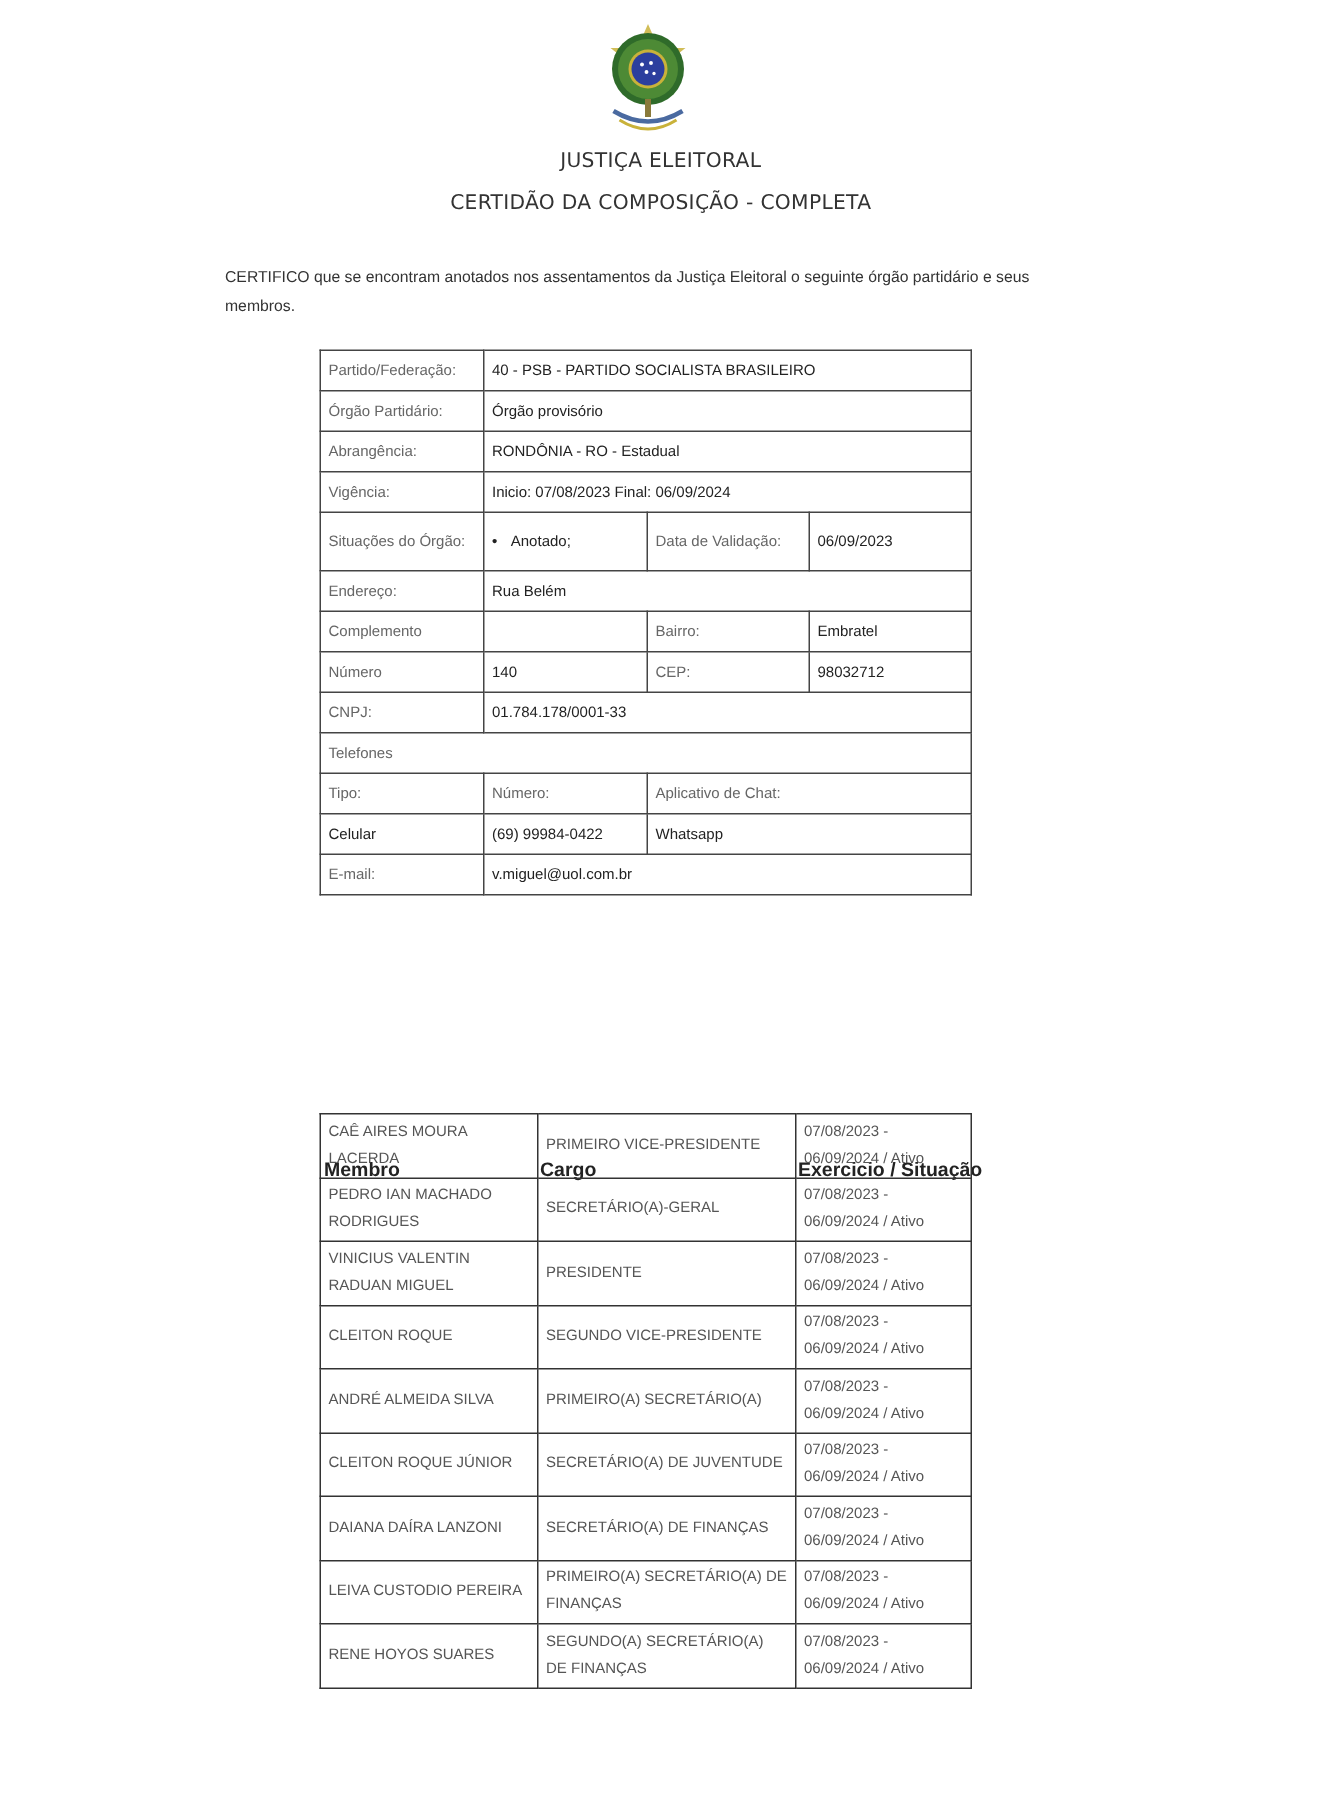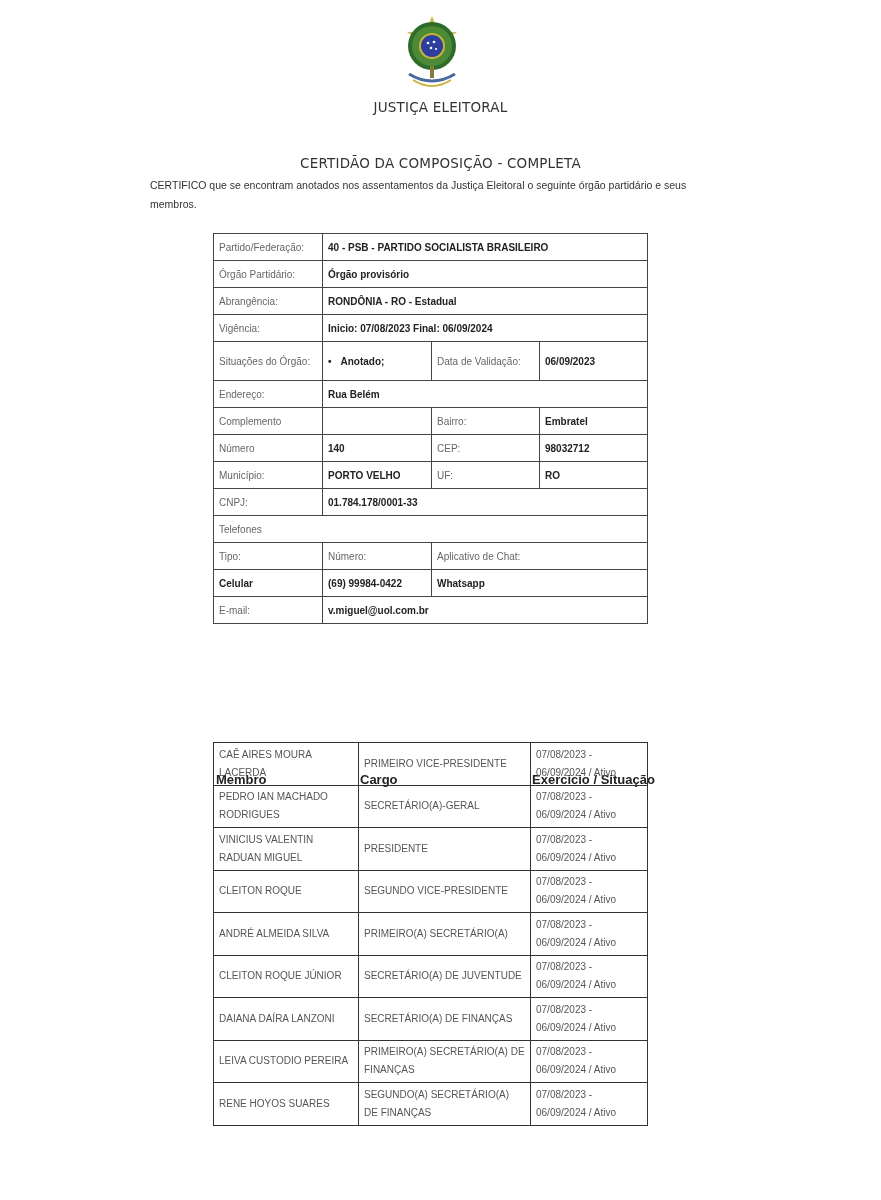--- a/index.html
+++ b/index.html
@@ -2,29 +2,29 @@
 <html><head>
 <meta charset="utf-8">
 <style>
   html, body { margin:0; padding:0; background:#ffffff; }
   body { width:881px; height:1200px; position:relative; overflow:hidden;
          font-family:"Liberation Sans", sans-serif; color:#222; }
   .emblem { position:absolute; left:397px; top:14px; width:70px; height:76px; }
   .title1, .title2 { position:absolute; left:0; width:881px; text-align:center;
          font-family:"DejaVu Sans", sans-serif; color:#333; }
   .title1 { top:99px; font-size:13.5px; letter-spacing:0.2px; }
-  .title2 { top:127px; font-size:13.5px; letter-spacing:0.2px;margin-top:28px; }
+  .title2 { top:127px; font-size:13.5px; letter-spacing:0.2px; }
   .intro { position:absolute; left:150px; top:176px; width:580px; font-size:10.5px;
            line-height:19px; color:#333; }
 
   table { border-collapse:collapse; position:absolute; }
   .info { left:213px; top:233px; width:434px; table-layout:fixed; }
   .info td { border:1.5px solid #444; font-size:10px; padding:0 5px; height:26px;
              vertical-align:middle; color:#555; }
-  .info td.val { font-weight:bold; color:#222; }
+  .info td.val { font-weight:normal; color:#222; }
   .info td.lbl { color:#666; }
   .info tr.tall td { height:38px; line-height:15px; }
   .bullet::before { content:"\2022"; margin-right:9px; font-weight:bold; }
 
   .mhead { position:absolute; top:772px; font-size:13px; font-weight:bold; color:#222;text-align:center; }
   .members { left:213px; top:742px; width:434px; table-layout:fixed; }
   .members td { border:1.5px solid #333; font-size:10px; padding:0 5px; height:41.5px;
                 line-height:18px; vertical-align:middle; color:#555; text-transform:uppercase; }
   .members td.period { text-transform:none; }
 </style>
@@ -88,26 +88,20 @@
     <td class="lbl">Complemento</td>
     <td class="val"></td>
     <td class="lbl">Bairro:</td>
     <td class="val">Embratel</td>
   </tr>
   <tr>
     <td class="lbl">Número</td>
     <td class="val">140</td>
     <td class="lbl">CEP:</td>
     <td class="val">98032712</td>
-  </tr>
-  <tr>
-    <td class="lbl">Município:</td>
-    <td class="val">PORTO VELHO</td>
-    <td class="lbl">UF:</td>
-    <td class="val">RO</td>
   </tr>
   <tr>
     <td class="lbl">CNPJ:</td>
     <td class="val" colspan="3">01.784.178/0001-33</td>
   </tr>
   <tr>
     <td class="lbl" colspan="4">Telefones</td>
   </tr>
   <tr>
     <td class="lbl">Tipo:</td>

